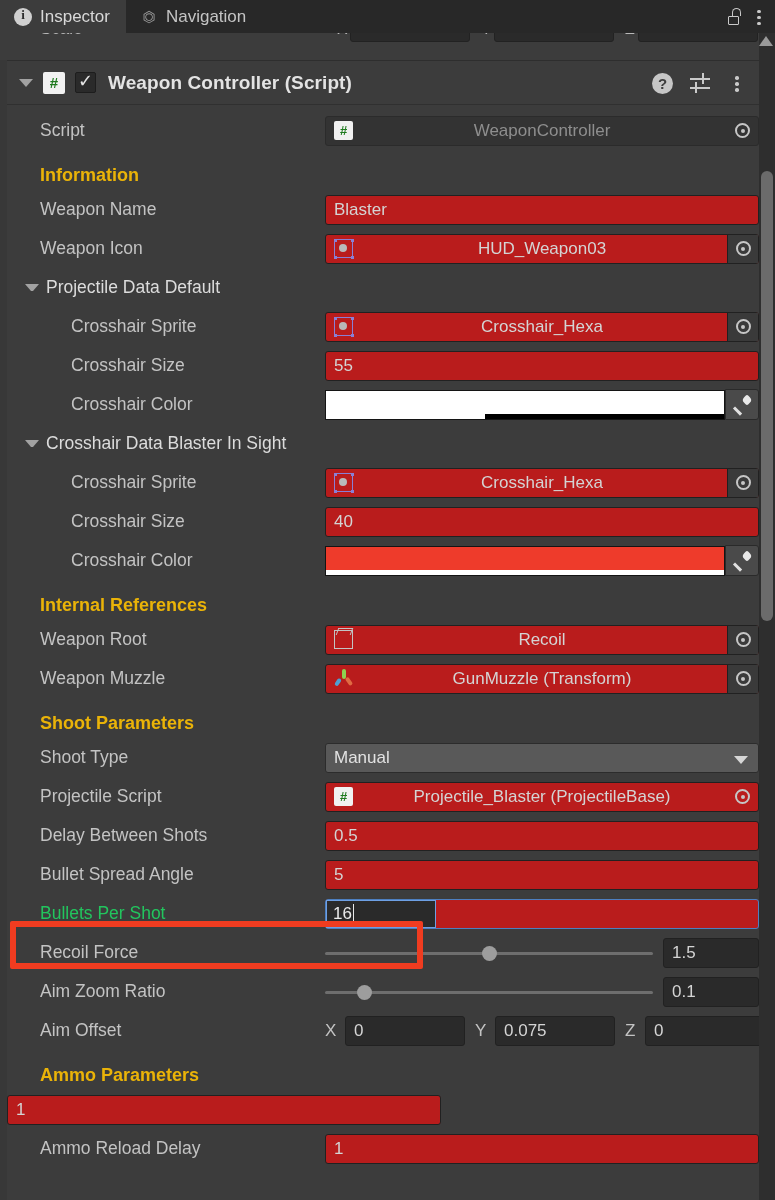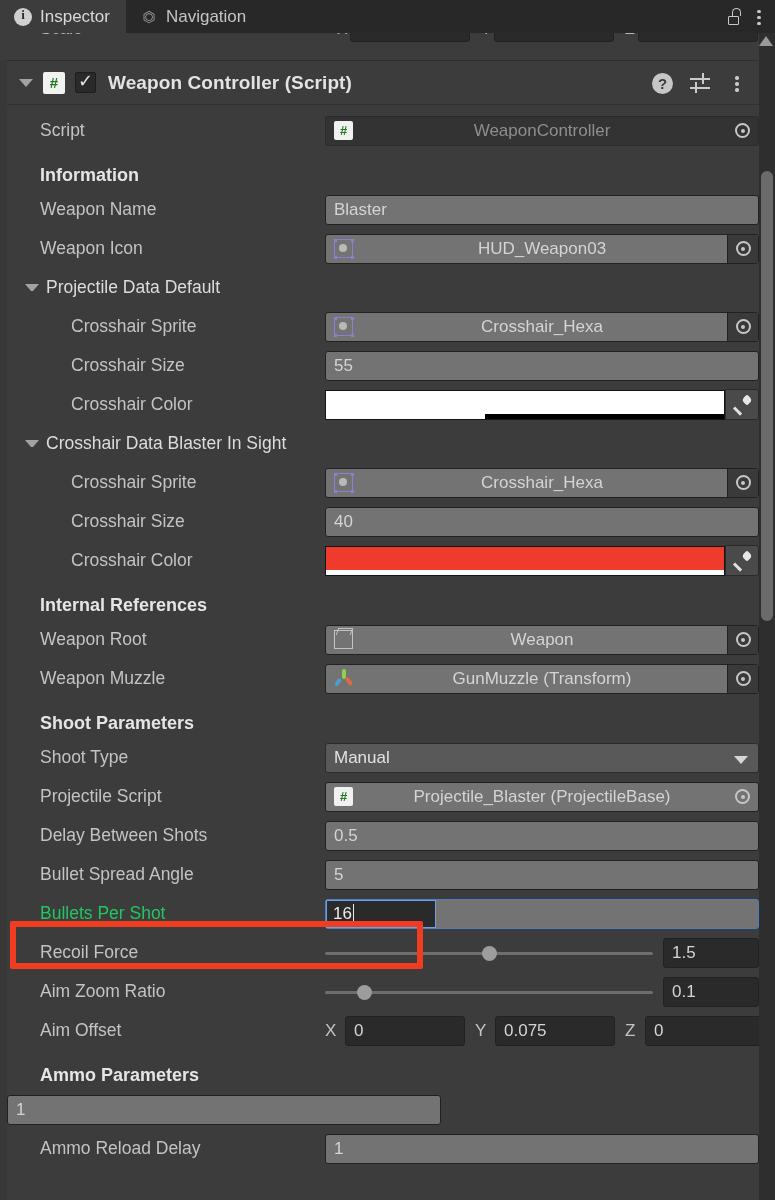--- a/index.html
+++ b/index.html
@@ -123,24 +123,24 @@
   .label {
     font-size: 17.5px; color: #c3c3c3; width: 318px; flex: 0 0 318px;
     padding-left: 33px; white-space: nowrap; overflow: hidden;
   }
   .label.indent { padding-left: 64px; }
   .label.header-lbl { font-weight: bold; color: #dcdcdc; }
   .label.active { color: #22c55e; }
   .label.foldlbl { padding-left: 18px; display: flex; align-items: center; font-weight: normal; color: #dcdcdc;}
 
   .section-head { height: 40px; display: flex; align-items: flex-end; padding-bottom: 4px; }
-  .section-head .label { font-weight: bold; color: #e5e5e5; font-size: 18px; }
+  .section-head .label { font-weight: bold; color: #eab308; font-size: 18px; }
 
   .field {
-    height: 30px; background: #737373; border: 1px solid #212121; border-radius: 3px;
+    height: 30px; background: #b91c1c; border: 1px solid #212121; border-radius: 3px;
     display: flex; align-items: center; padding: 0 8px; color: #d4d4d4; font-size: 17px;
     width: 434px; flex: 0 0 434px;
   }
   .field.disabled { background: #333333; border-color: #2b2b2b; color: #8e8e8e; }
   .field.objfield { padding-right: 0; }
   .objfield .objname { flex: 1; overflow: hidden; white-space: nowrap; text-align: center; }
   .obj-select {
     width: 31px; height: 28px; flex: 0 0 31px; background: #3a3a3a;
     border-left: 1px solid #202020; display: flex; align-items: center; justify-content: center;
   }
@@ -457,21 +457,21 @@
         </div>
       </div>
 
       <div class="row section-head">
         <div class="label header-lbl">Internal References</div>
       </div>
       <div class="row">
         <div class="label">Weapon Root</div>
         <div class="field objfield">
           <span class="mini cube"></span>
-          <span class="objname">Weapon</span>
+          <span class="objname">Recoil</span>
           <span class="obj-select">
               <span class="select-dot"></span>
             </span>
         </div>
       </div>
       <div class="row">
         <div class="label">Weapon Muzzle</div>
         <div class="field objfield">
           <span class="mini transform">
               <i class="g"></i>

